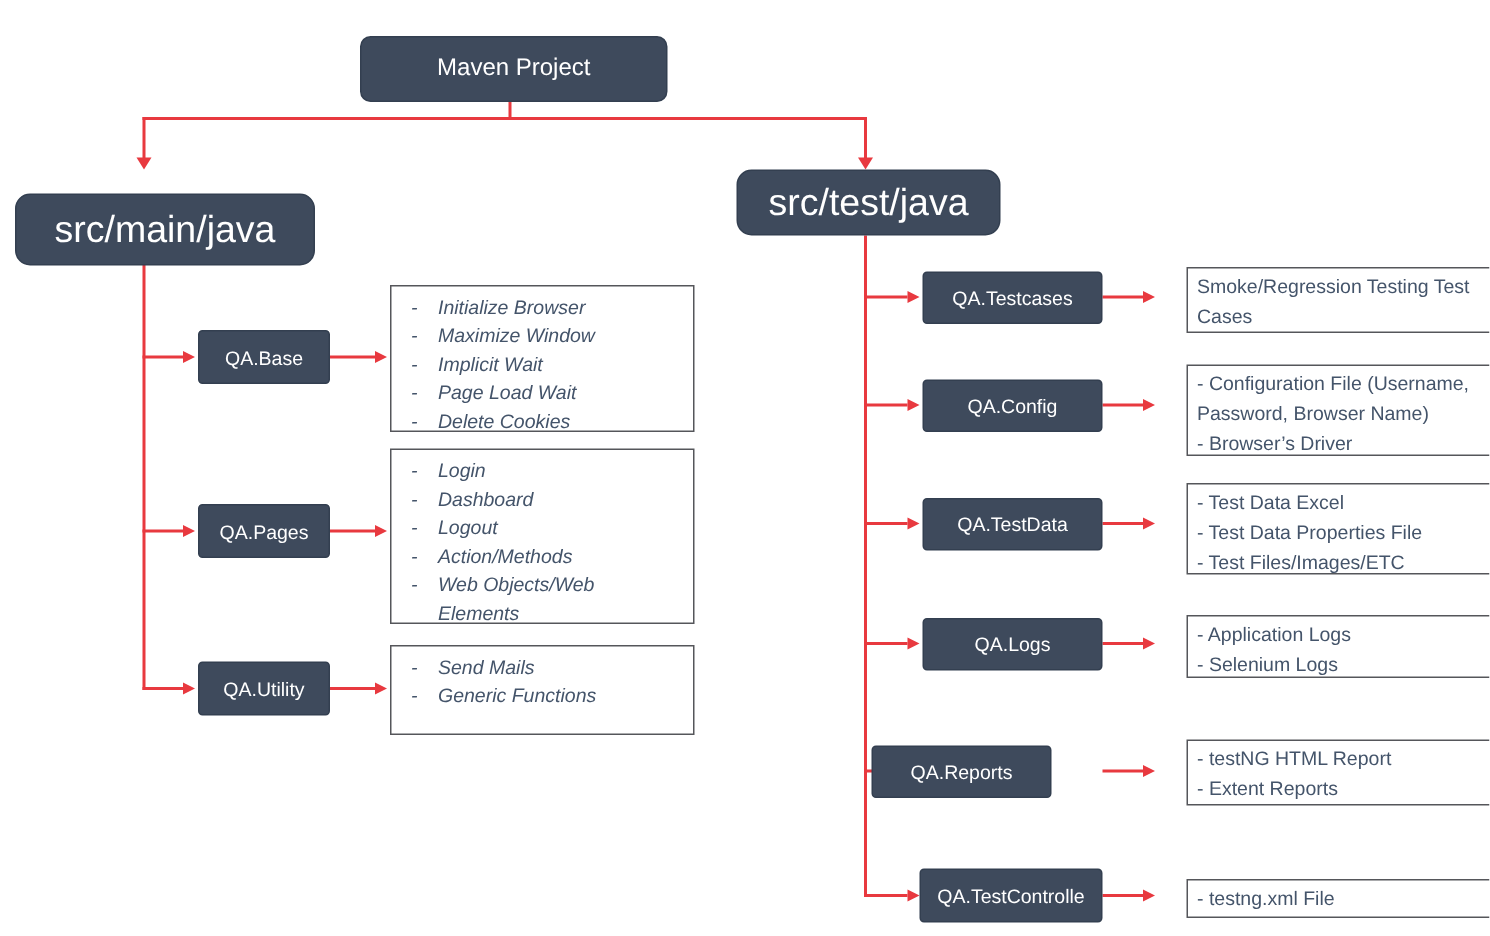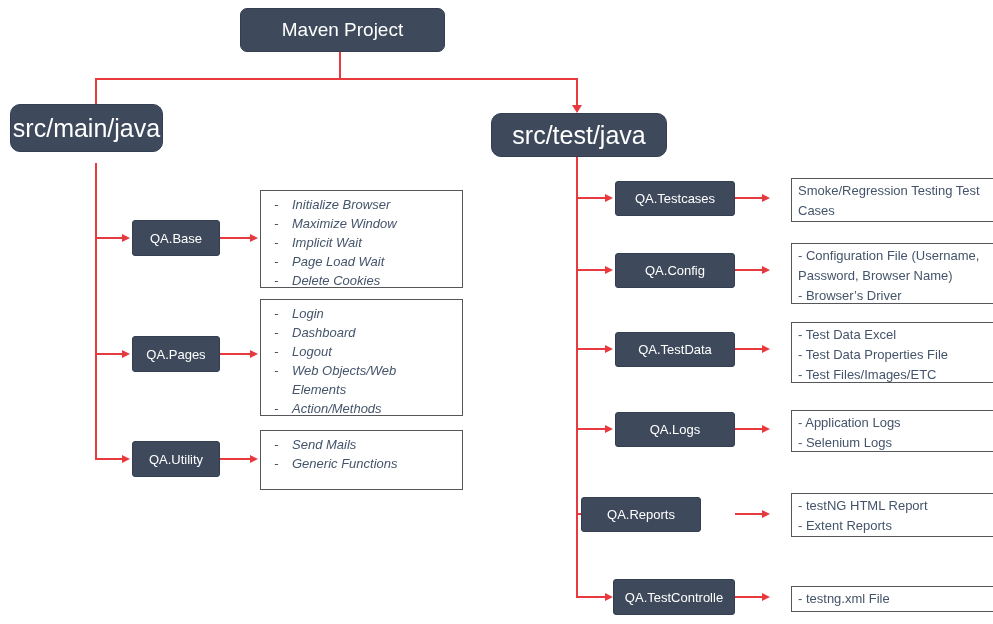--- a/index.html
+++ b/index.html
@@ -14,21 +14,21 @@
   .node{
     position:absolute;
     background:#3e4a5c;
     border:1px solid #333f50;
     color:#ffffff;
     border-radius:3px;
     display:flex;align-items:center;justify-content:center;
     box-sizing:border-box;
     text-align:center;
   }
-  .node.big{font-size:19px;border-radius:7px;}
+  .node.big{font-size:16px;border-radius:7px;margin-top:16px;}
   .node.mid{font-size:25px;border-radius:10px;}
   .node.small{font-size:13px;}
   
   .detail{
     position:absolute;
     background:#ffffff;
     border:1px solid #55565a;
     box-sizing:border-box;
     color:#44546a;
     font-size:13px;
@@ -112,21 +112,21 @@
   <div class="arr-right" style="left:762px;top:510px"></div>
 
   <div class="hline" style="left:576px;top:596px;width:29px"></div>
   <div class="arr-right" style="left:605px;top:593px"></div>
   <div class="hline" style="left:735px;top:596px;width:27px"></div>
   <div class="arr-right" style="left:762px;top:593px"></div>
 
   <div class="node big" style="left:240px;top:8px;width:205px;height:44px">
     <span>Maven Project</span>
   </div>
-  <div class="node mid" style="left:10px;top:104px;width:153px;height:48px">
+  <div class="node mid" style="left:10px;top:129px;width:200px;height:48px">
     <span>src/main/java</span>
   </div>
   <div class="node mid" style="left:491px;top:113px;width:176px;height:44px">
     <span>src/test/java</span>
   </div>
 
   <div class="node small" style="left:132px;top:220px;width:88px;height:36px">
     <span>QA.Base</span>
   </div>
   <div class="node small" style="left:132px;top:441px;width:88px;height:36px">
@@ -140,22 +140,22 @@
     <div class="item">Initialize Browser</div>
     <div class="item">Maximize Window</div>
     <div class="item">Implicit Wait</div>
     <div class="item">Page Load Wait</div>
     <div class="item">Delete Cookies</div>
   </div>
   <div class="detail llist" style="left:260px;top:299px;width:203px;height:117px">
     <div class="item">Login</div>
     <div class="item">Dashboard</div>
     <div class="item">Logout</div>
+    <div class="item">Action/Methods</div>
     <div class="item">Web Objects/Web Elements</div>
-    <div class="item">Action/Methods</div>
   </div>
   <div class="detail llist" style="left:260px;top:430px;width:203px;height:60px">
     <div class="item">Send Mails</div>
     <div class="item">Generic Functions</div>
   </div>
 
   <div class="node small" style="left:615px;top:181px;width:120px;height:35px">
     <span>QA.Testcases</span>
   </div>
   <div class="node small" style="left:615px;top:253px;width:120px;height:35px">

